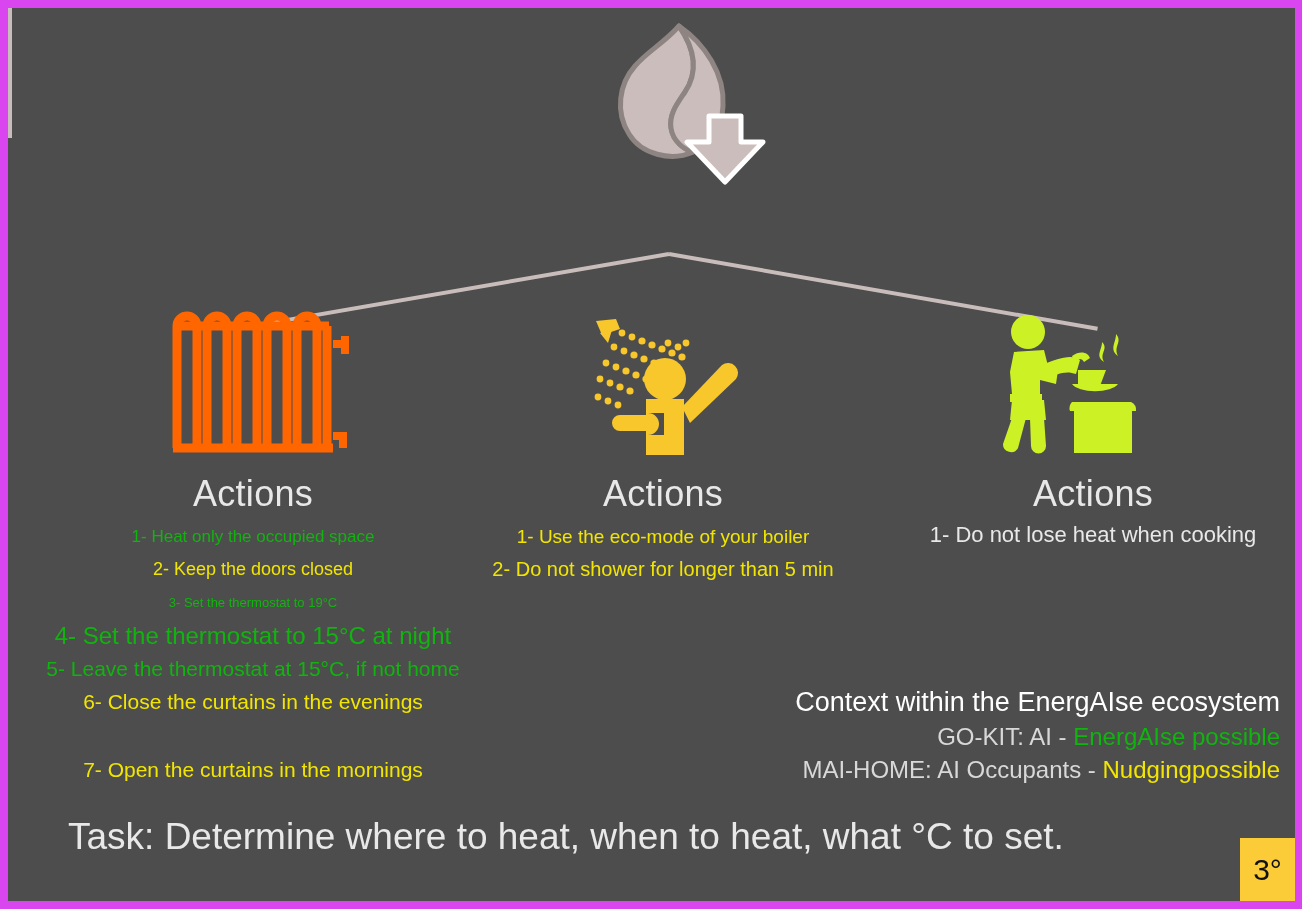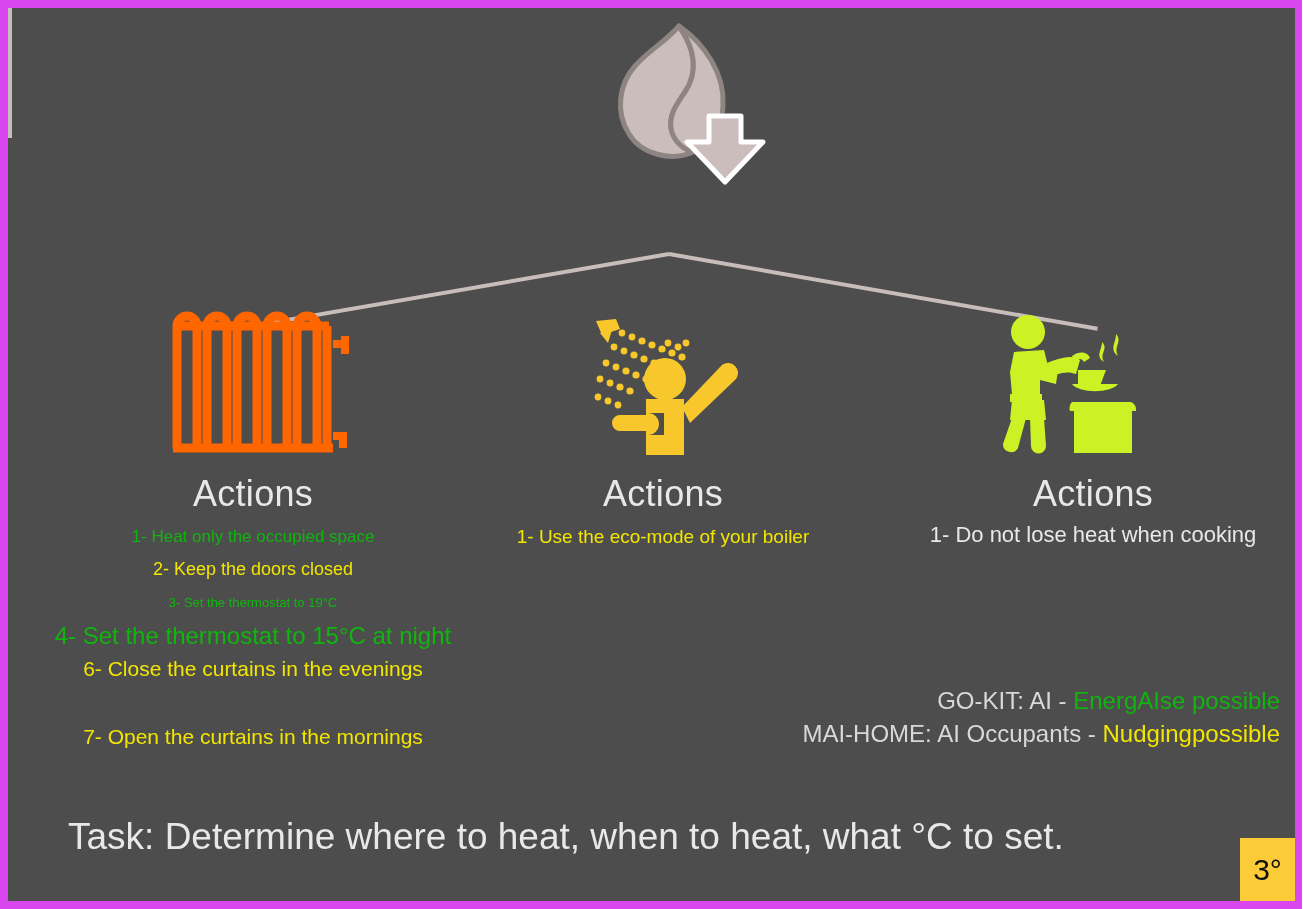--- a/index.html
+++ b/index.html
@@ -277,35 +277,38 @@
         </g>
       </svg>
     </div>
 
     <div class="column col-left">
       <div class="col-heading">Actions</div>
       <div class="action-item ai-1 c-green">1- Heat only the occupied space</div>
       <div class="action-item ai-2 c-yellow">2- Keep the doors closed</div>
       <div class="action-item ai-3 c-green">3- Set the thermostat to 19°C</div>
       <div class="action-item ai-4 c-green">4- Set the thermostat to 15°C at night</div>
+      <div class="action-item ai-5 c-green">5- Leave the thermostat at 15°C, if not home</div>
       <div class="action-item ai-6 c-yellow">6- Close the curtains in the evenings</div>
       <div class="action-item ai-7 c-yellow">7- Open the curtains in the mornings</div>
     </div>
 
     <div class="column col-mid">
       <div class="col-heading">Actions</div>
       <div class="action-item ai-1 c-yellow">1- Use the eco-mode of your boiler</div>
+      <div class="action-item ai-2 c-yellow">2- Do not shower for longer than 5 min</div>
     </div>
 
     <div class="column col-right">
       <div class="col-heading">Actions</div>
       <div class="action-item c-white">1- Do not lose heat when cooking</div>
     </div>
 
     <div class="context-block">
+      <div class="context-title">Context within the EnergAIse ecosystem</div>
       <div class="context-line">
         <span>GO-KIT: AI - </span><span class="hl-green">EnergAIse possible</span>
       </div>
       <div class="context-line">
         <span>MAI-HOME: AI  Occupants - </span><span class="hl-yellow">Nudgingpossible</span>
       </div>
     </div>
 
     <div class="task-line">Task: Determine where to heat, when to heat, what °C to set.</div>
 

